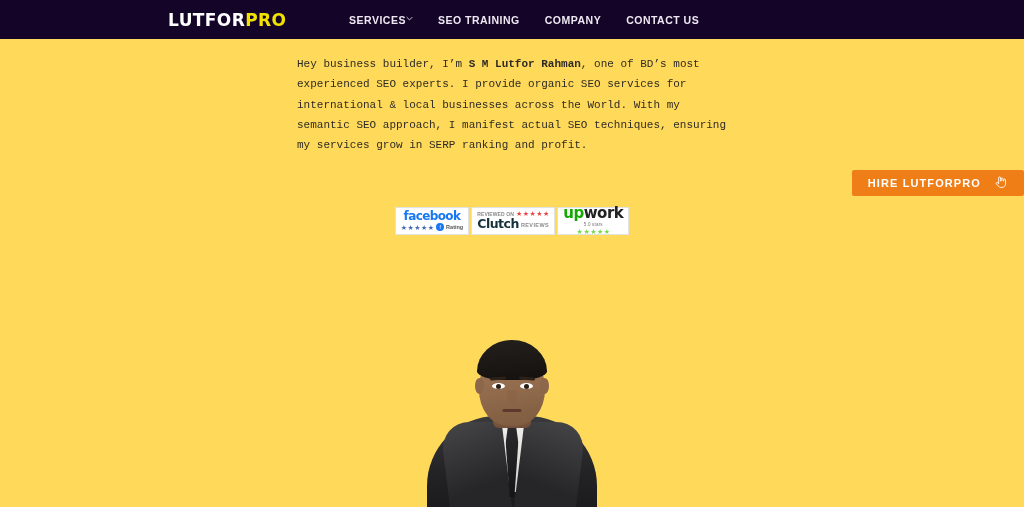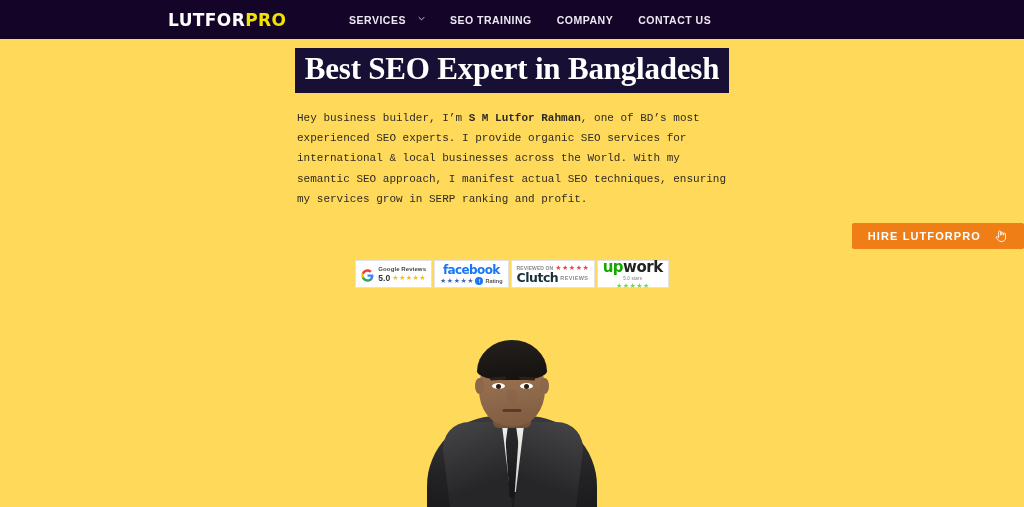--- a/index.html
+++ b/index.html
@@ -19,21 +19,21 @@
   .logo {
     position:absolute; left:168px; top:50%; transform:translateY(-50%);
     font-size:17px; font-weight:bold; letter-spacing:0.4px;
     font-family:"DejaVu Sans", sans-serif;
   }
   .logo .lw { color:#ffffff; }
   .logo .ly { color:#F2E200; }
 
   .nav { position:absolute; left:349px; top:0; height:39px; display:flex; align-items:center; gap:25px; }
   .nav-item {
-    display:flex; align-items:center; gap:12px;
+    display:flex; align-items:center; gap:0;
     color:#EDE8F2; font-size:10.5px; font-weight:bold;
     letter-spacing:0.5px; text-transform:uppercase;
     cursor:pointer; white-space:nowrap;
   }
   .chev { width:7px; height:7px; display:inline-block; position:relative; top:-1px; }
   .chev svg { display:block; }
 
   .phone-btn {
     position:absolute; left:741px; top:7px;
     height:25px; padding:0 10px;
@@ -235,62 +235,36 @@
       <div class="nav-item">
         <span>CONTACT US</span>
       </div>
     </nav>
 
   </div>
 
   <div class="hero">
 
 
-    <div class="headline-wrap">
-      <h1 class="headline">Best SEO Expert in Bangladesh</h1>
-    </div>
 
     <p class="intro"><span>Hey business builder, I’m </span><b>S M Lutfor Rahman</b><span>, one of BD’s most experienced SEO experts. I provide organic SEO services for international &amp; local businesses across the World. With my semantic SEO  approach, I manifest actual SEO techniques, ensuring my services grow in SERP ranking and profit.</span></p>
 
     <div class="cta-wrap">
       <button class="cta">
         <span>Hire LutforPro</span>
         <span class="hand">
           <svg viewBox="0 0 24 24" width="15" height="15">
             <path d="M9 4.5c0-.9.7-1.6 1.6-1.6s1.6.7 1.6 1.6v5.2h.9V6.3c0-.8.7-1.5 1.5-1.5s1.5.7 1.5 1.5v3.4h.9V8c0-.8.6-1.4 1.4-1.4S20 7.2 20 8v6.3c0 3.1-2.5 5.6-5.6 5.6h-1.7c-1.6 0-3.1-.7-4.1-1.9l-3.2-3.8c-.5-.6-.4-1.5.2-2 .6-.5 1.5-.4 2 .2l1.4 1.6V4.5z" fill="none" stroke="#ffffff" stroke-width="1.4" stroke-linejoin="round"></path>
           </svg>
         </span>
       </button>
     </div>
 
     <div class="badges">
 
-      <div class="badge">
-        <span class="gicon">
-          <svg viewBox="0 0 24 24" width="13" height="13">
-            <path fill="#4285F4" d="M23 12.3c0-.8-.1-1.6-.2-2.3H12v4.5h6.2c-.3 1.4-1.1 2.6-2.3 3.4v2.9h3.7c2.2-2 3.4-5 3.4-8.5z"></path>
-            <path fill="#34A853" d="M12 23.5c3.1 0 5.7-1 7.6-2.8l-3.7-2.9c-1 .7-2.3 1.1-3.9 1.1-3 0-5.5-2-6.4-4.7H1.8v3C3.7 21 7.6 23.5 12 23.5z"></path>
-            <path fill="#FBBC05" d="M5.6 14.2c-.2-.7-.4-1.4-.4-2.2s.1-1.5.4-2.2v-3H1.8C1 8.4.5 10.1.5 12s.5 3.6 1.3 5.2l3.8-3z"></path>
-            <path fill="#EA4335" d="M12 5.1c1.7 0 3.3.6 4.5 1.8l3.3-3.3C17.7 1.7 15.1.5 12 .5 7.6.5 3.7 3 1.8 6.8l3.8 3c.9-2.7 3.4-4.7 6.4-4.7z"></path>
-          </svg>
-        </span>
-        <div class="col">
-          <span class="b-title">Google Reviews</span>
-          <div class="fb-row">
-            <span class="b-sub">5.0</span>
-            <span class="stars">
-              <span class="star gold">★</span>
-              <span class="star gold">★</span>
-              <span class="star gold">★</span>
-              <span class="star gold">★</span>
-              <span class="star gold">★</span>
-            </span>
-          </div>
-        </div>
-      </div>
 
       <div class="badge">
         <div class="col ctr">
           <span class="fb-word">facebook</span>
           <div class="fb-row">
             <span class="stars">
               <span class="star blue">★</span>
               <span class="star blue">★</span>
               <span class="star blue">★</span>
               <span class="star blue">★</span>

